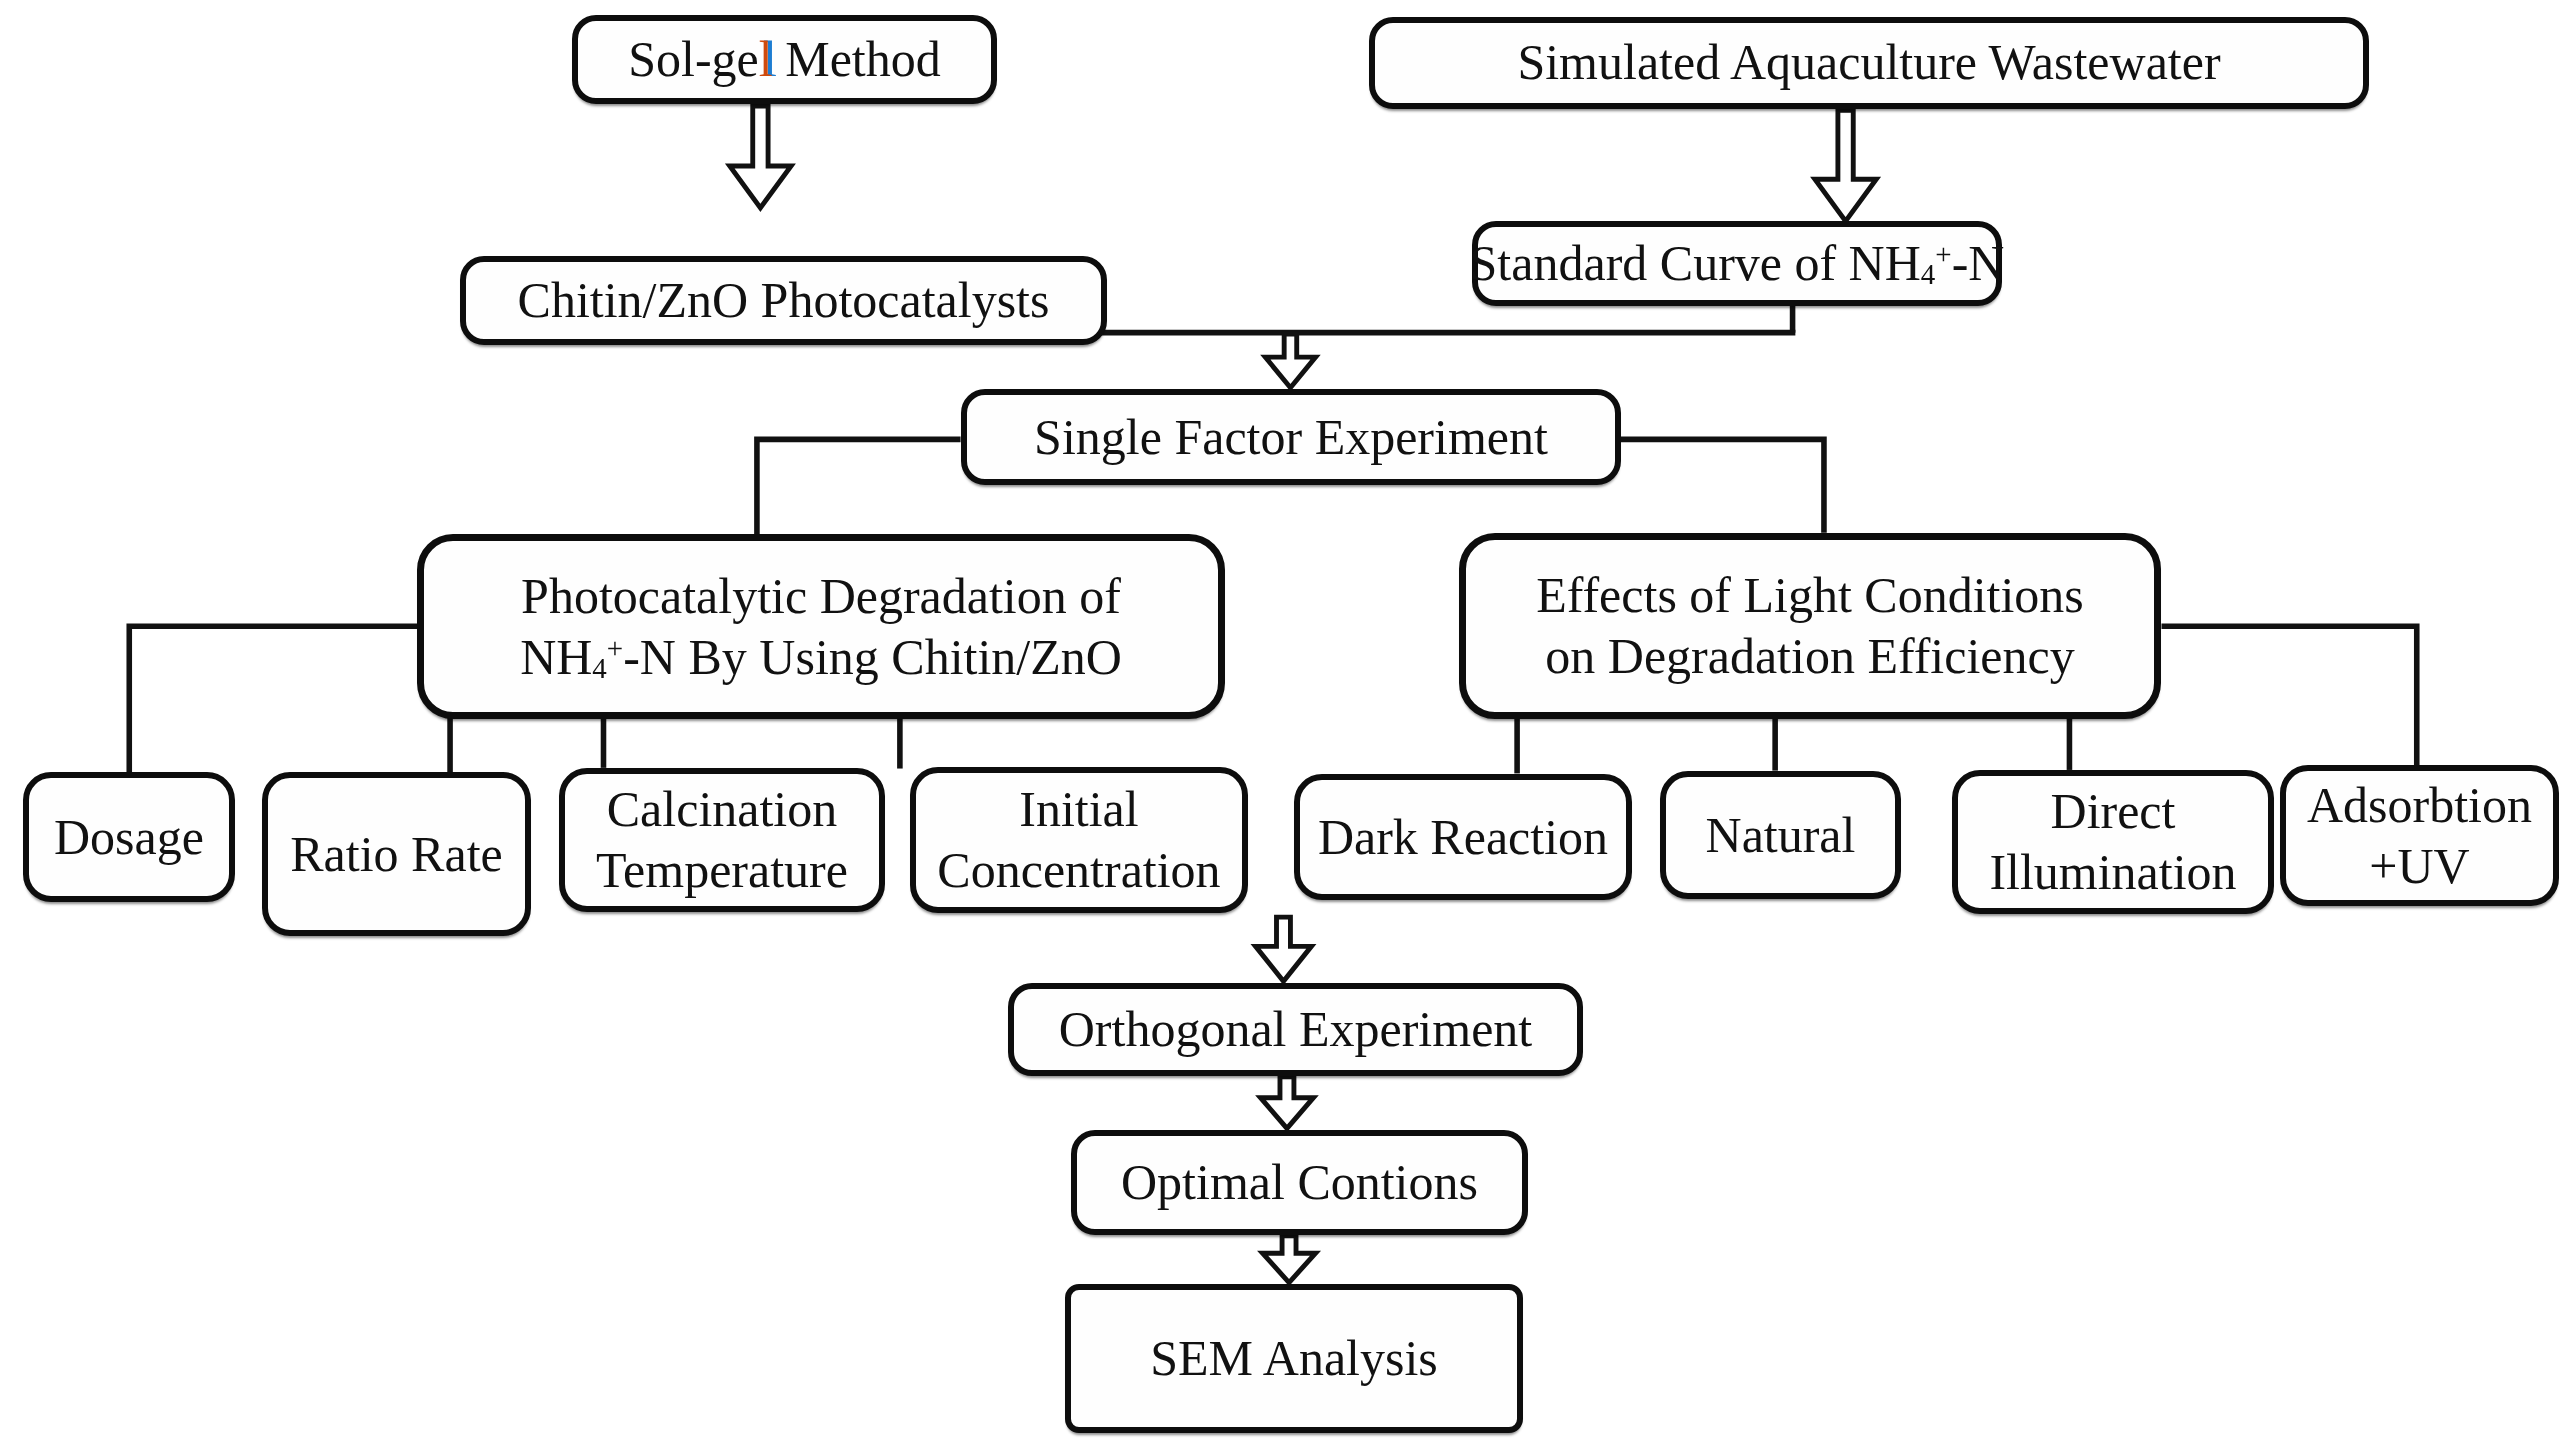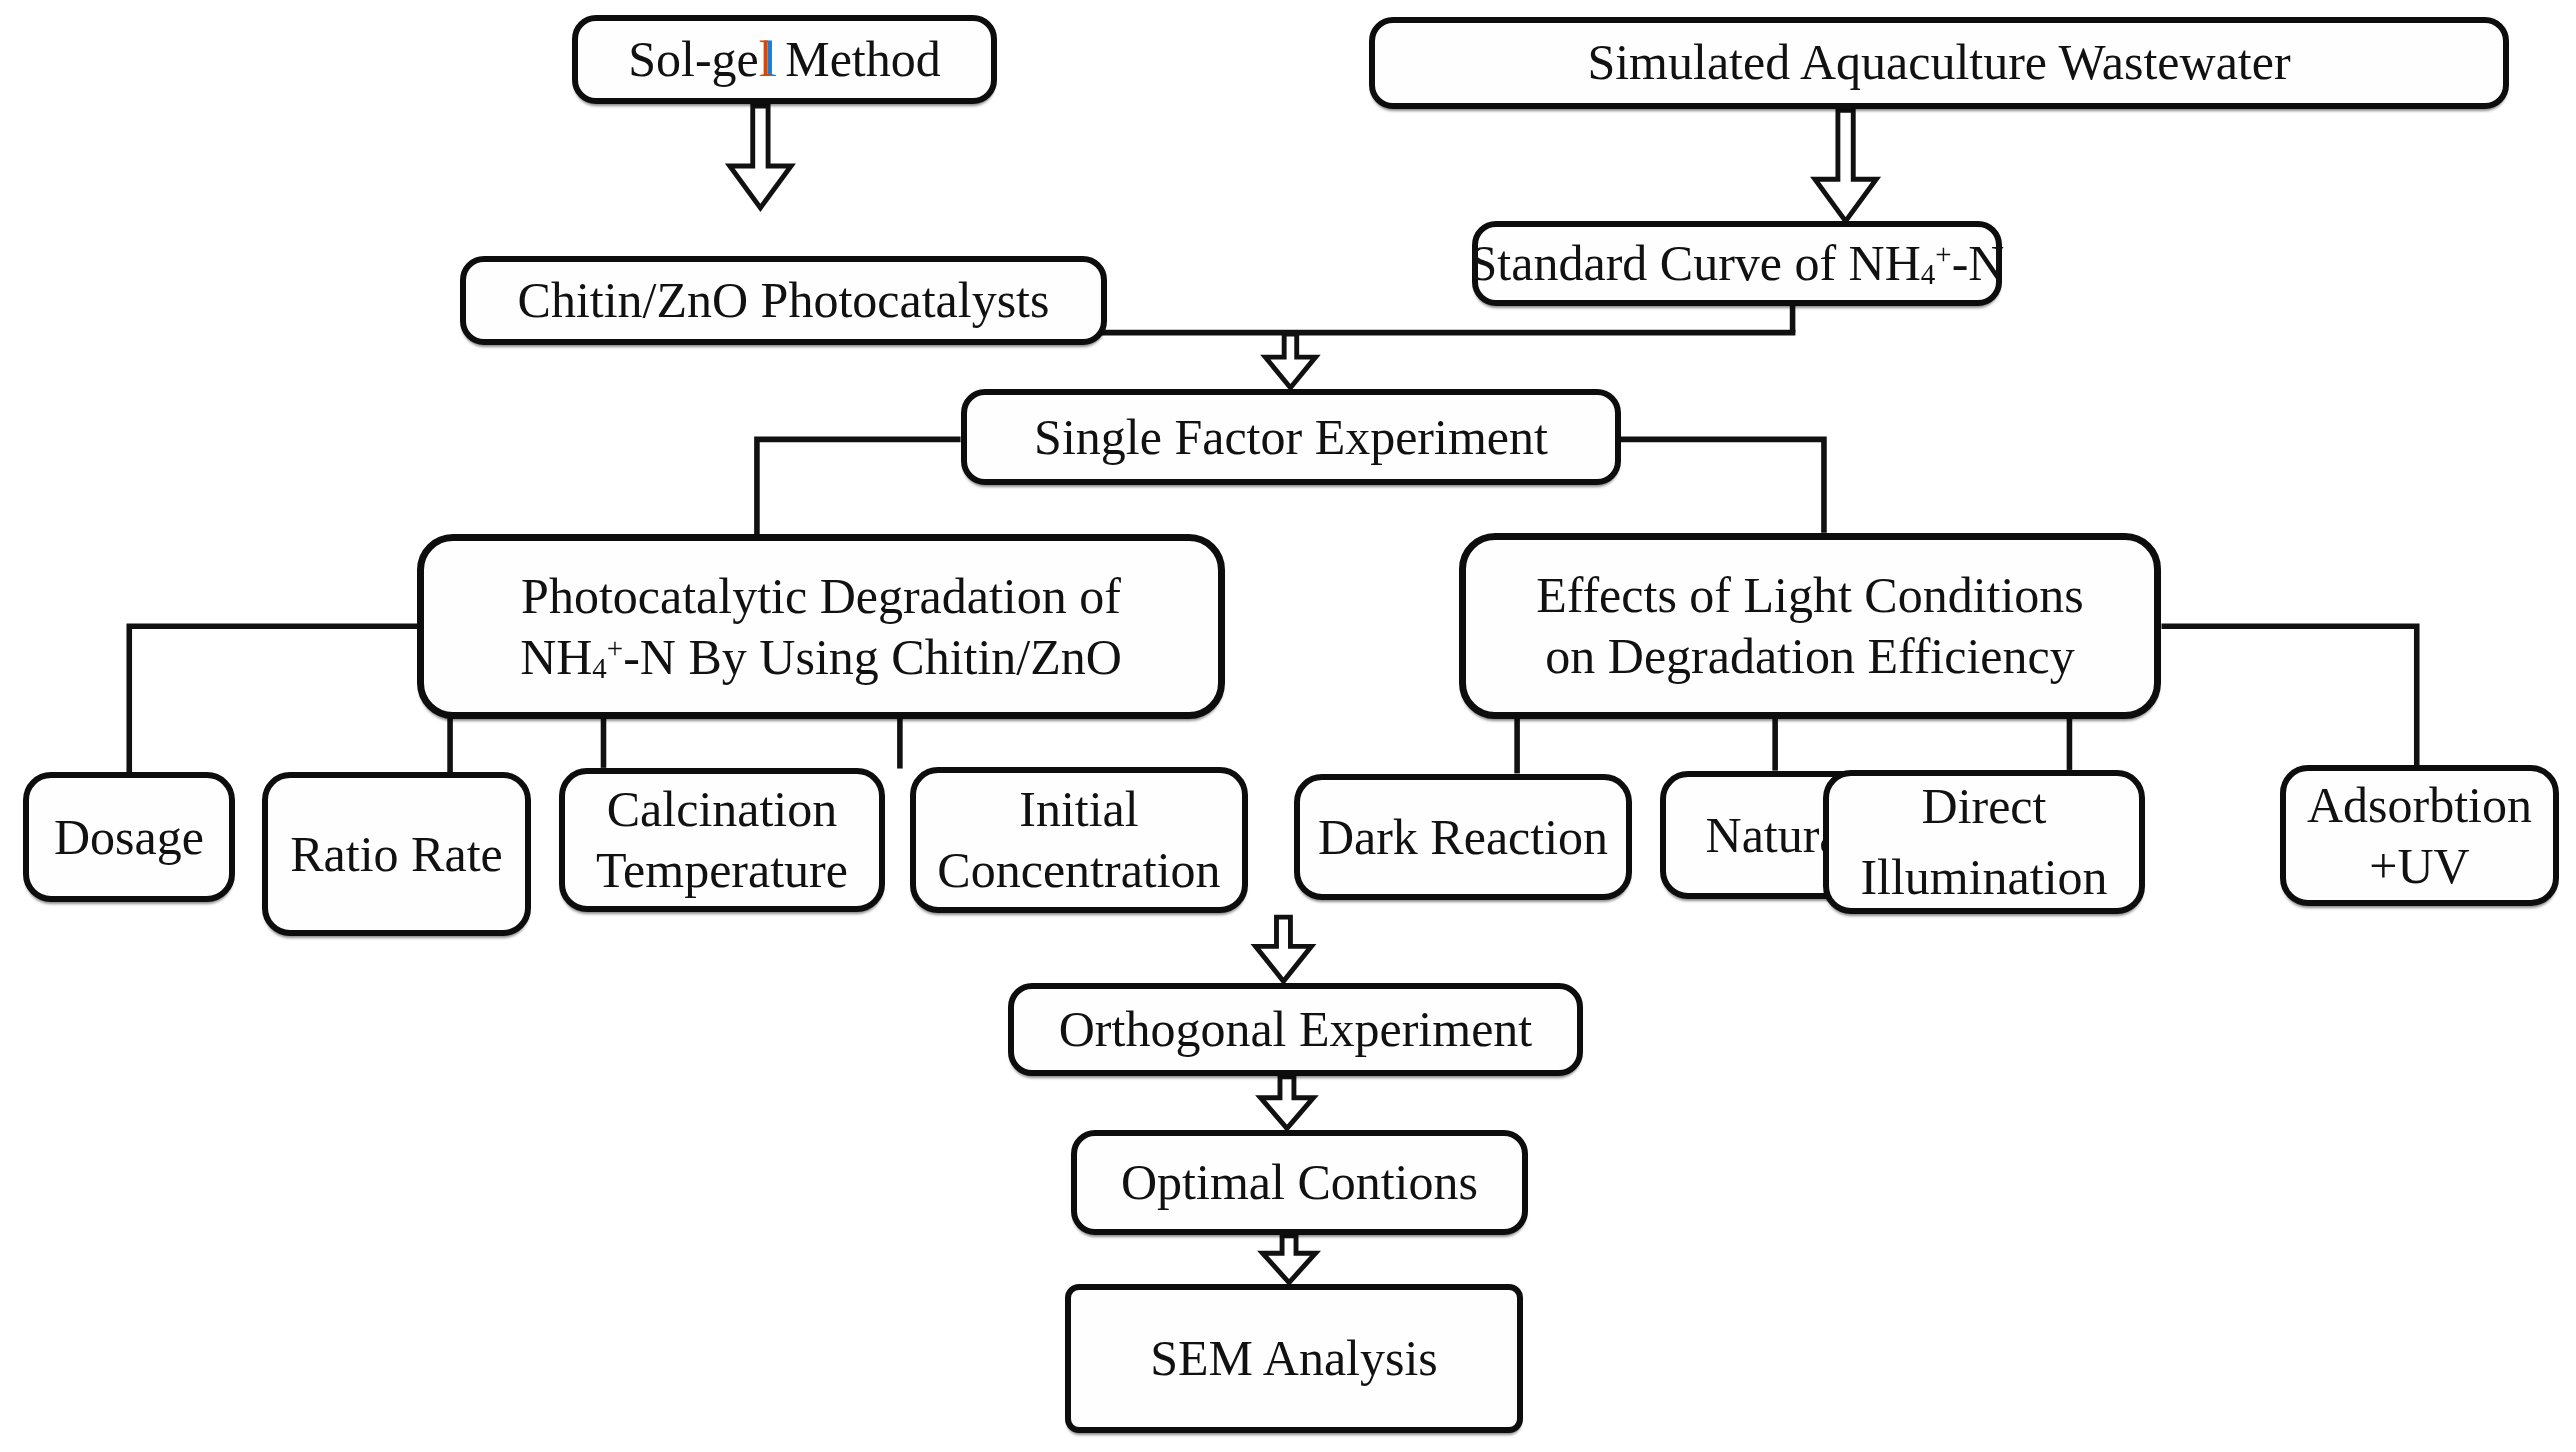--- a/index.html
+++ b/index.html
@@ -48,21 +48,21 @@
       <polygon points="1830,1315 1830,1357 1800,1357 1840,1407 1880,1357 1850,1357 1850,1315"></polygon>
       <polygon points="1835,1544 1835,1574 1807,1574 1845,1618 1883,1574 1855,1574 1855,1544"></polygon>
       <polygon points="1838,1772 1838,1797 1810,1797 1848,1839 1886,1797 1858,1797 1858,1772"></polygon>
     </g>
   </svg>
 
   <div class="box" style="left:572px;top:15.3px;width:425px;height:89px;">
     <span><span>Sol-ge</span><span class="accent-l">l</span><span> Method</span></span>
   </div>
 
-  <div class="box" style="left:1369px;top:16.7px;width:1140px;height:92px;">
+  <div class="box" style="left:1369px;top:16.7px;width:1000px;height:92px;">
     <span>Simulated Aquaculture Wastewater</span>
   </div>
 
   <div class="box" style="left:460px;top:208px;width:647px;height:89px;margin-top:48px;">
     <span>Chitin/ZnO Photocatalysts</span>
   </div>
 
   <div class="box chem" style="left:1472px;top:221px;width:530px;height:85px;align-items:center;">
     <span><span>Standard Curve of NH</span><sub>4</sub><sup>+</sup><span>-N</span></span>
   </div>
@@ -100,21 +100,21 @@
   </div>
 
   <div class="box child" style="left:1294px;top:774px;width:338px;height:126px;">
     <span>Dark Reaction</span>
   </div>
 
   <div class="box child" style="left:1660px;top:771px;width:241px;height:128px;">
     <span>Natural</span>
   </div>
 
-  <div class="box child" style="left:1823px;top:770px;width:322px;height:144px;justify-content:space-between;">
+  <div class="box child" style="left:1952px;top:770px;width:322px;height:144px;">
     <span>Direct</span>
     <span>Illumination</span>
   </div>
 
   <div class="box child" style="left:2280px;top:765px;width:279px;height:141px;">
     <span>Adsorbtion</span>
     <span>+UV</span>
   </div>
 
   <div class="box" style="left:1008px;top:983px;width:575px;height:93px;">

